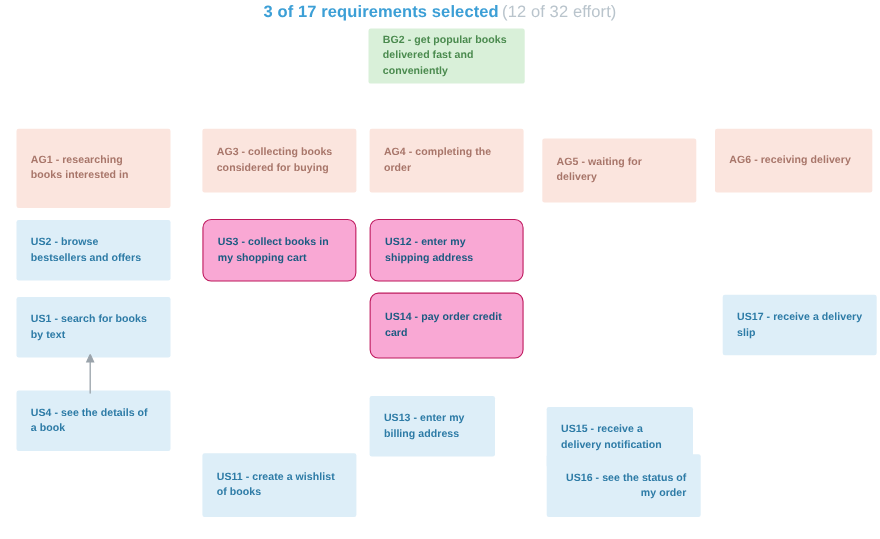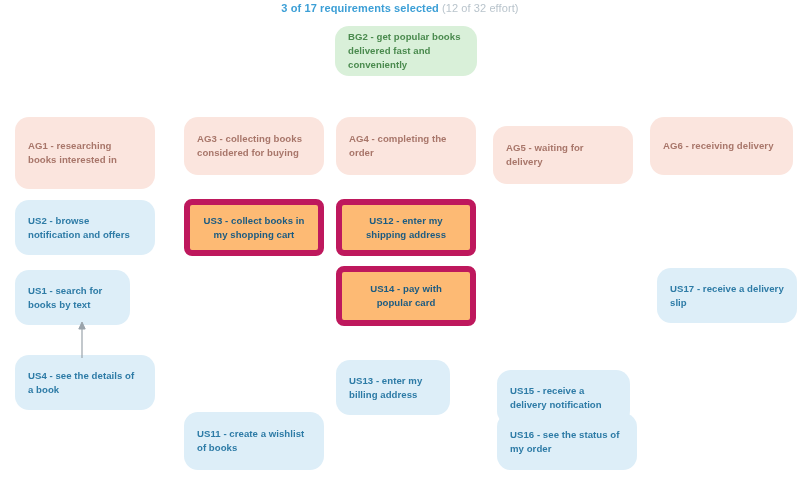--- a/index.html
+++ b/index.html
@@ -20,39 +20,39 @@
     height: 490px;
   }
 
   
   .selection-bar {
     position: absolute;
     left: 0;
     top: 2px;
     width: 800px;
     text-align: center;
-    font-size: 11px;
+    font-size: 15px;
     font-weight: bold;
     letter-spacing: 0.1px;
     white-space: nowrap;
   }
   .selection-bar .sel-count {
     color: #3c9fd6;
   }
   .selection-bar .sel-effort {
     color: #b9c4cc;
     font-weight: normal;
     margin-left: 3px;
   }
 
   
   .card {
     position: absolute;
     box-sizing: border-box;
-    border-radius: 14px;
+    border-radius: 2px;
     padding: 10px 13px;
     display: flex;
     align-items: center;
     font-size: 9.6px;
     font-weight: bold;
     line-height: 1.45;
     letter-spacing: 0.05px;
     overflow: hidden;
   }
 
@@ -65,25 +65,24 @@
     background: #fbe5de;
     color: #a8766a;
   }
 
   .card.story {
     background: #ddeef8;
     color: #2d7ba6;
   }
 
   .card.story.selected {
-    background: #fdba74;
+    background: #f9a8d4;
     color: #1b5b82;
-    border: 6px solid #be185d;
+    border: 1px solid #be185d;
     border-radius: 8px;
-    text-align: center;
   }
 
   
   .connector {
     position: absolute;
     pointer-events: none;
   }
   .connector line,
   .connector polygon {
     stroke: #9aa3ab;
@@ -112,50 +111,50 @@
       <div class="card activity" style="left: 336px; top: 117px; width: 140px; height: 58px;">
         <span>AG4 - completing the order</span>
       </div>
       <div class="card activity" style="left: 493px; top: 126px; width: 140px; height: 58px;">
         <span>AG5 - waiting for delivery</span>
       </div>
       <div class="card activity" style="left: 650px; top: 117px; width: 143px; height: 58px;">
         <span>AG6 - receiving delivery</span>
       </div>
       <div class="card story" style="left: 15px; top: 200px; width: 140px; height: 55px;">
-        <span>US2 - browse notification and offers</span>
+        <span>US2 - browse bestsellers and offers</span>
       </div>
       <div class="card story selected" style="left: 184px; top: 199px; width: 140px; height: 57px;">
         <span>US3 - collect books in my shopping cart</span>
       </div>
       <div class="card story selected" style="left: 336px; top: 199px; width: 140px; height: 57px;">
         <span>US12 - enter my shipping address</span>
       </div>
-      <div class="card story" style="left: 15px; top: 270px; width: 115px; height: 55px;">
+      <div class="card story" style="left: 15px; top: 270px; width: 140px; height: 55px;">
         <span>US1 - search for books by text</span>
       </div>
       <div class="card story selected" style="left: 336px; top: 266px; width: 140px; height: 60px;">
-        <span>US14 - pay with popular card</span>
+        <span>US14 - pay order credit card</span>
       </div>
       <div class="card story" style="left: 657px; top: 268px; width: 140px; height: 55px;">
         <span>US17 - receive a delivery slip</span>
       </div>
       <div class="card story" style="left: 15px; top: 355px; width: 140px; height: 55px;">
         <span>US4 - see the details of a book</span>
       </div>
       <div class="card story" style="left: 336px; top: 340px; width: 114px; height: 55px; margin-top: 20px;">
         <span>US13 - enter my billing address</span>
       </div>
       <div class="card story" style="left: 497px; top: 342px; width: 133px; height: 55px; margin-top: 28px;">
         <span>US15 - receive a delivery notification</span>
       </div>
       <div class="card story" style="left: 184px; top: 412px; width: 140px; height: 58px;">
         <span>US11 - create a wishlist of books</span>
       </div>
-      <div class="card story" style="left: 497px; top: 413px; width: 140px; height: 57px;">
+      <div class="card story" style="left: 497px; top: 413px; width: 140px; height: 57px; text-align: right;">
         <span>US16 - see the status of my order</span>
       </div>
     </div>
 
   <div id="connectors-layer">
       <svg class="connector" width="16" height="36" style="left: 74px; top: 322px;">
         <line x1="8" y1="36" x2="8" y2="6" stroke-width="1.2"></line>
         <polygon points="4.8,7 11.2,7 8,0"></polygon>
       </svg>
     </div>

